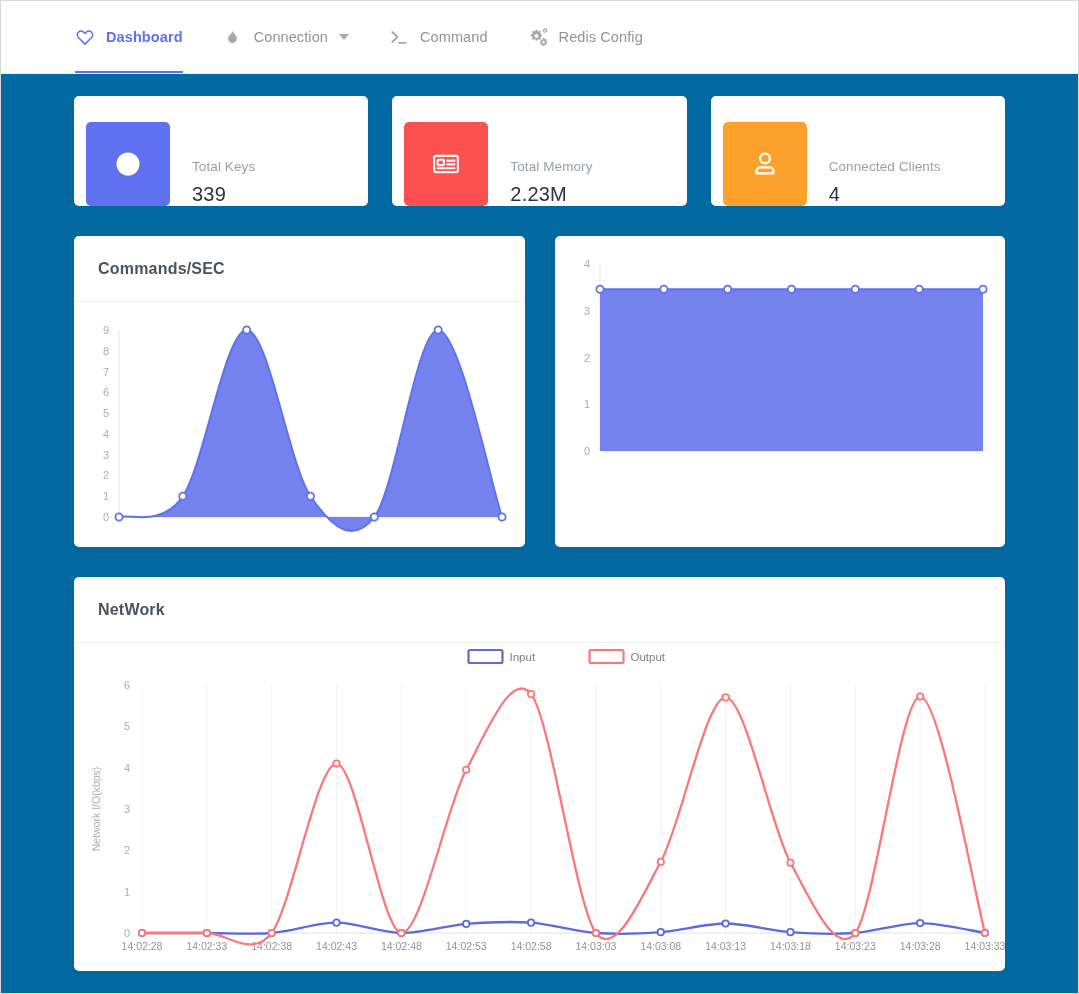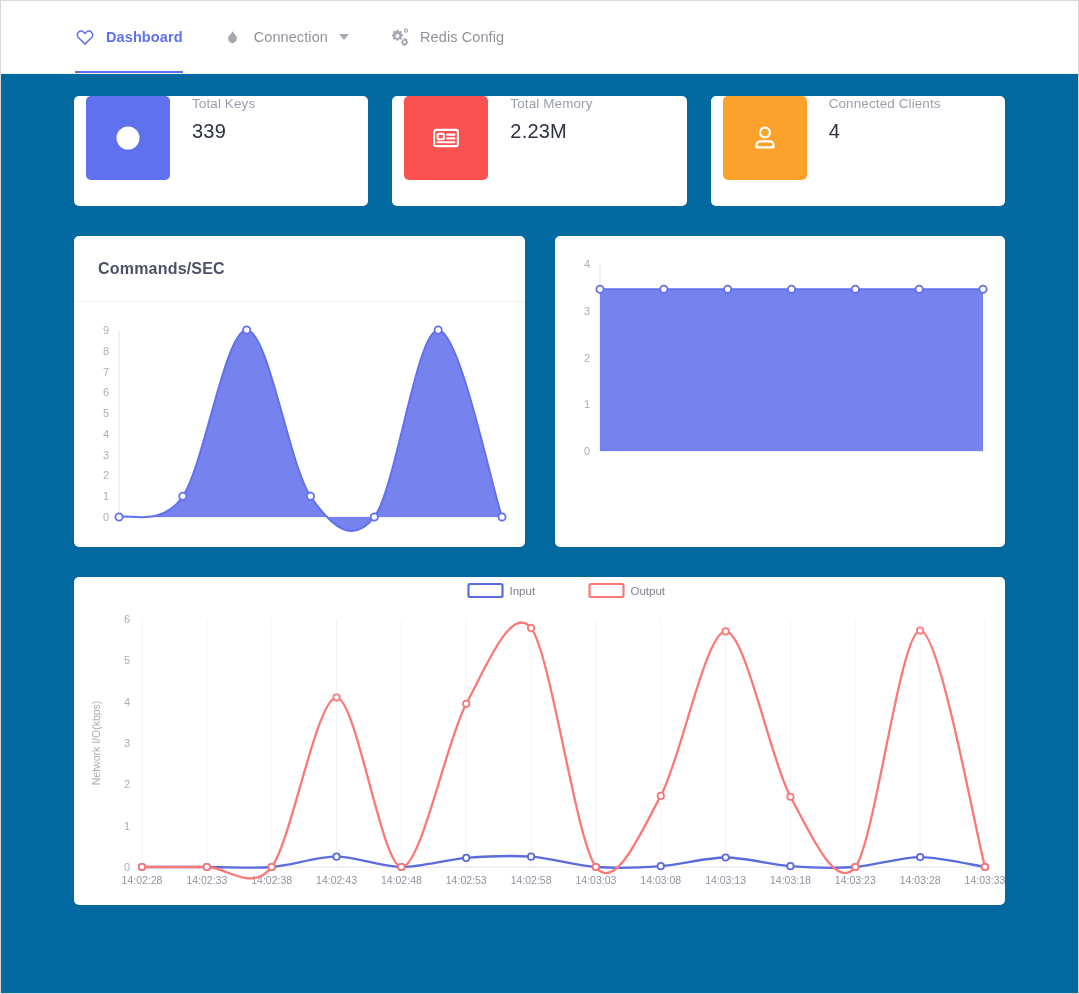--- a/index.html
+++ b/index.html
@@ -68,21 +68,21 @@
     border-radius: 5px;
     box-shadow: 0 1px 3px rgba(60,70,90,.10);
   }
 
   
   .stat-row { display: flex; gap: 24px; }
   .stat-card {
     flex: 1;
     height: 110px;
     display: flex;
-    align-items: flex-start;
+    align-items: flex-end;
     padding: 0 0 0 12px;
   }
   .stat-icon-box {
     width: 84px; height: 84px;
     border-radius: 5px;
     display: flex;
     align-items: center;
     justify-content: center;
     flex: 0 0 84px;
   }
@@ -145,20 +145,29 @@
     <div class="nav-item">
       <span class="nav-ico">
         <svg width="15" height="19" viewBox="0 0 24 24" fill="currentColor">
             <path d="M12 1.5c-.6 3.1-2.6 4.6-4.3 6.4C6 9.6 5 11.4 5 14a7 7 0 0 0 14 0c0-3.2-1.6-5.4-3.3-7.2-1.5-1.6-2.9-3-3.7-5.3z"></path>
           </svg>
       </span>
       <span>Connection</span>
       <span class="caret"></span>
     </div>
 
+    <div class="nav-item">
+      <span class="nav-ico">
+        <svg width="20" height="20" viewBox="0 0 24 24" fill="none" stroke="currentColor" stroke-width="2.2" stroke-linecap="round" stroke-linejoin="round">
+            <polyline points="4 6 10 12 4 18"></polyline>
+            <line x1="12" y1="19" x2="20" y2="19"></line>
+          </svg>
+      </span>
+      <span>Command</span>
+    </div>
 
 
     <div class="nav-item">
       <span class="nav-ico">
         <svg width="21" height="20" viewBox="0 0 24 24" fill="currentColor">
           <path d="M9.2 3.2h1.9l.4 1.5c.5.13.97.33 1.4.58l1.33-.78 1.34 1.34-.78 1.33c.25.43.45.9.58 1.4l1.5.4v1.9l-1.5.4c-.13.5-.33.97-.58 1.4l.78 1.33-1.34 1.34-1.33-.78c-.43.25-.9.45-1.4.58l-.4 1.5H9.2l-.4-1.5a5.4 5.4 0 0 1-1.4-.58l-1.33.78-1.34-1.34.78-1.33a5.4 5.4 0 0 1-.58-1.4l-1.5-.4v-1.9l1.5-.4c.13-.5.33-.97.58-1.4l-.78-1.33 1.34-1.34 1.33.78c.43-.25.9-.45 1.4-.58zM10.15 8.4a2.35 2.35 0 1 0 0 4.7 2.35 2.35 0 0 0 0-4.7z"></path>
           <path d="M18 13.2h1.25l.26 1c.33.08.64.2.92.38l.88-.52.88.88-.52.88c.17.28.3.6.38.92l1 .26V19l-1 .26c-.08.33-.2.64-.38.92l.52.88-.88.88-.88-.52c-.28.17-.6.3-.92.38l-.26 1H18l-.26-1a3.6 3.6 0 0 1-.92-.38l-.88.52-.88-.88.52-.88a3.6 3.6 0 0 1-.38-.92l-1-.26v-1.25l1-.26c.08-.33.2-.64.38-.92l-.52-.88.88-.88.88.52c.28-.17.6-.3.92-.38zM18.62 16.6a1.55 1.55 0 1 0 0 3.1 1.55 1.55 0 0 0 0-3.1z"></path>
           <circle cx="20.4" cy="4.3" r="1.9" fill="none" stroke="currentColor" stroke-width="1.5"></circle>
         </svg>
       </span>
@@ -269,20 +278,23 @@
               <circle cx="236.5" cy="53.245000000000005" r="3.6" fill="#ffffff" stroke="#6071ef" stroke-width="1.8"></circle>
               <circle cx="300.33333333333337" cy="53.245000000000005" r="3.6" fill="#ffffff" stroke="#6071ef" stroke-width="1.8"></circle>
               <circle cx="364.1666666666667" cy="53.245000000000005" r="3.6" fill="#ffffff" stroke="#6071ef" stroke-width="1.8"></circle>
               <circle cx="428" cy="53.245000000000005" r="3.6" fill="#ffffff" stroke="#6071ef" stroke-width="1.8"></circle>
             </svg>
         </div>
       </div>
     </div>
 
     <div class="card net-card">
+      <div class="card-head">
+        <span class="card-title">NetWork</span>
+      </div>
       <div class="card-body">
         <svg id="svg-network" width="931" height="328">
             <g>
               <rect x="394.5" y="7" width="34" height="13" rx="1.5" fill="#ffffff" stroke="#5c6bdb" stroke-width="2.2"></rect>
               <text x="435.5" y="17.5" class="legend-text">Input</text>
               <rect x="515.5" y="7" width="34" height="13" rx="1.5" fill="#ffffff" stroke="#fa7878" stroke-width="2.2"></rect>
               <text x="556.5" y="17.5" class="legend-text">Output</text>
             </g>
             <line x1="68" y1="42" x2="68" y2="290" stroke="#f4f4f6" stroke-width="1"></line>
             <line x1="132.84615384615384" y1="42" x2="132.84615384615384" y2="290" stroke="#f4f4f6" stroke-width="1"></line>

